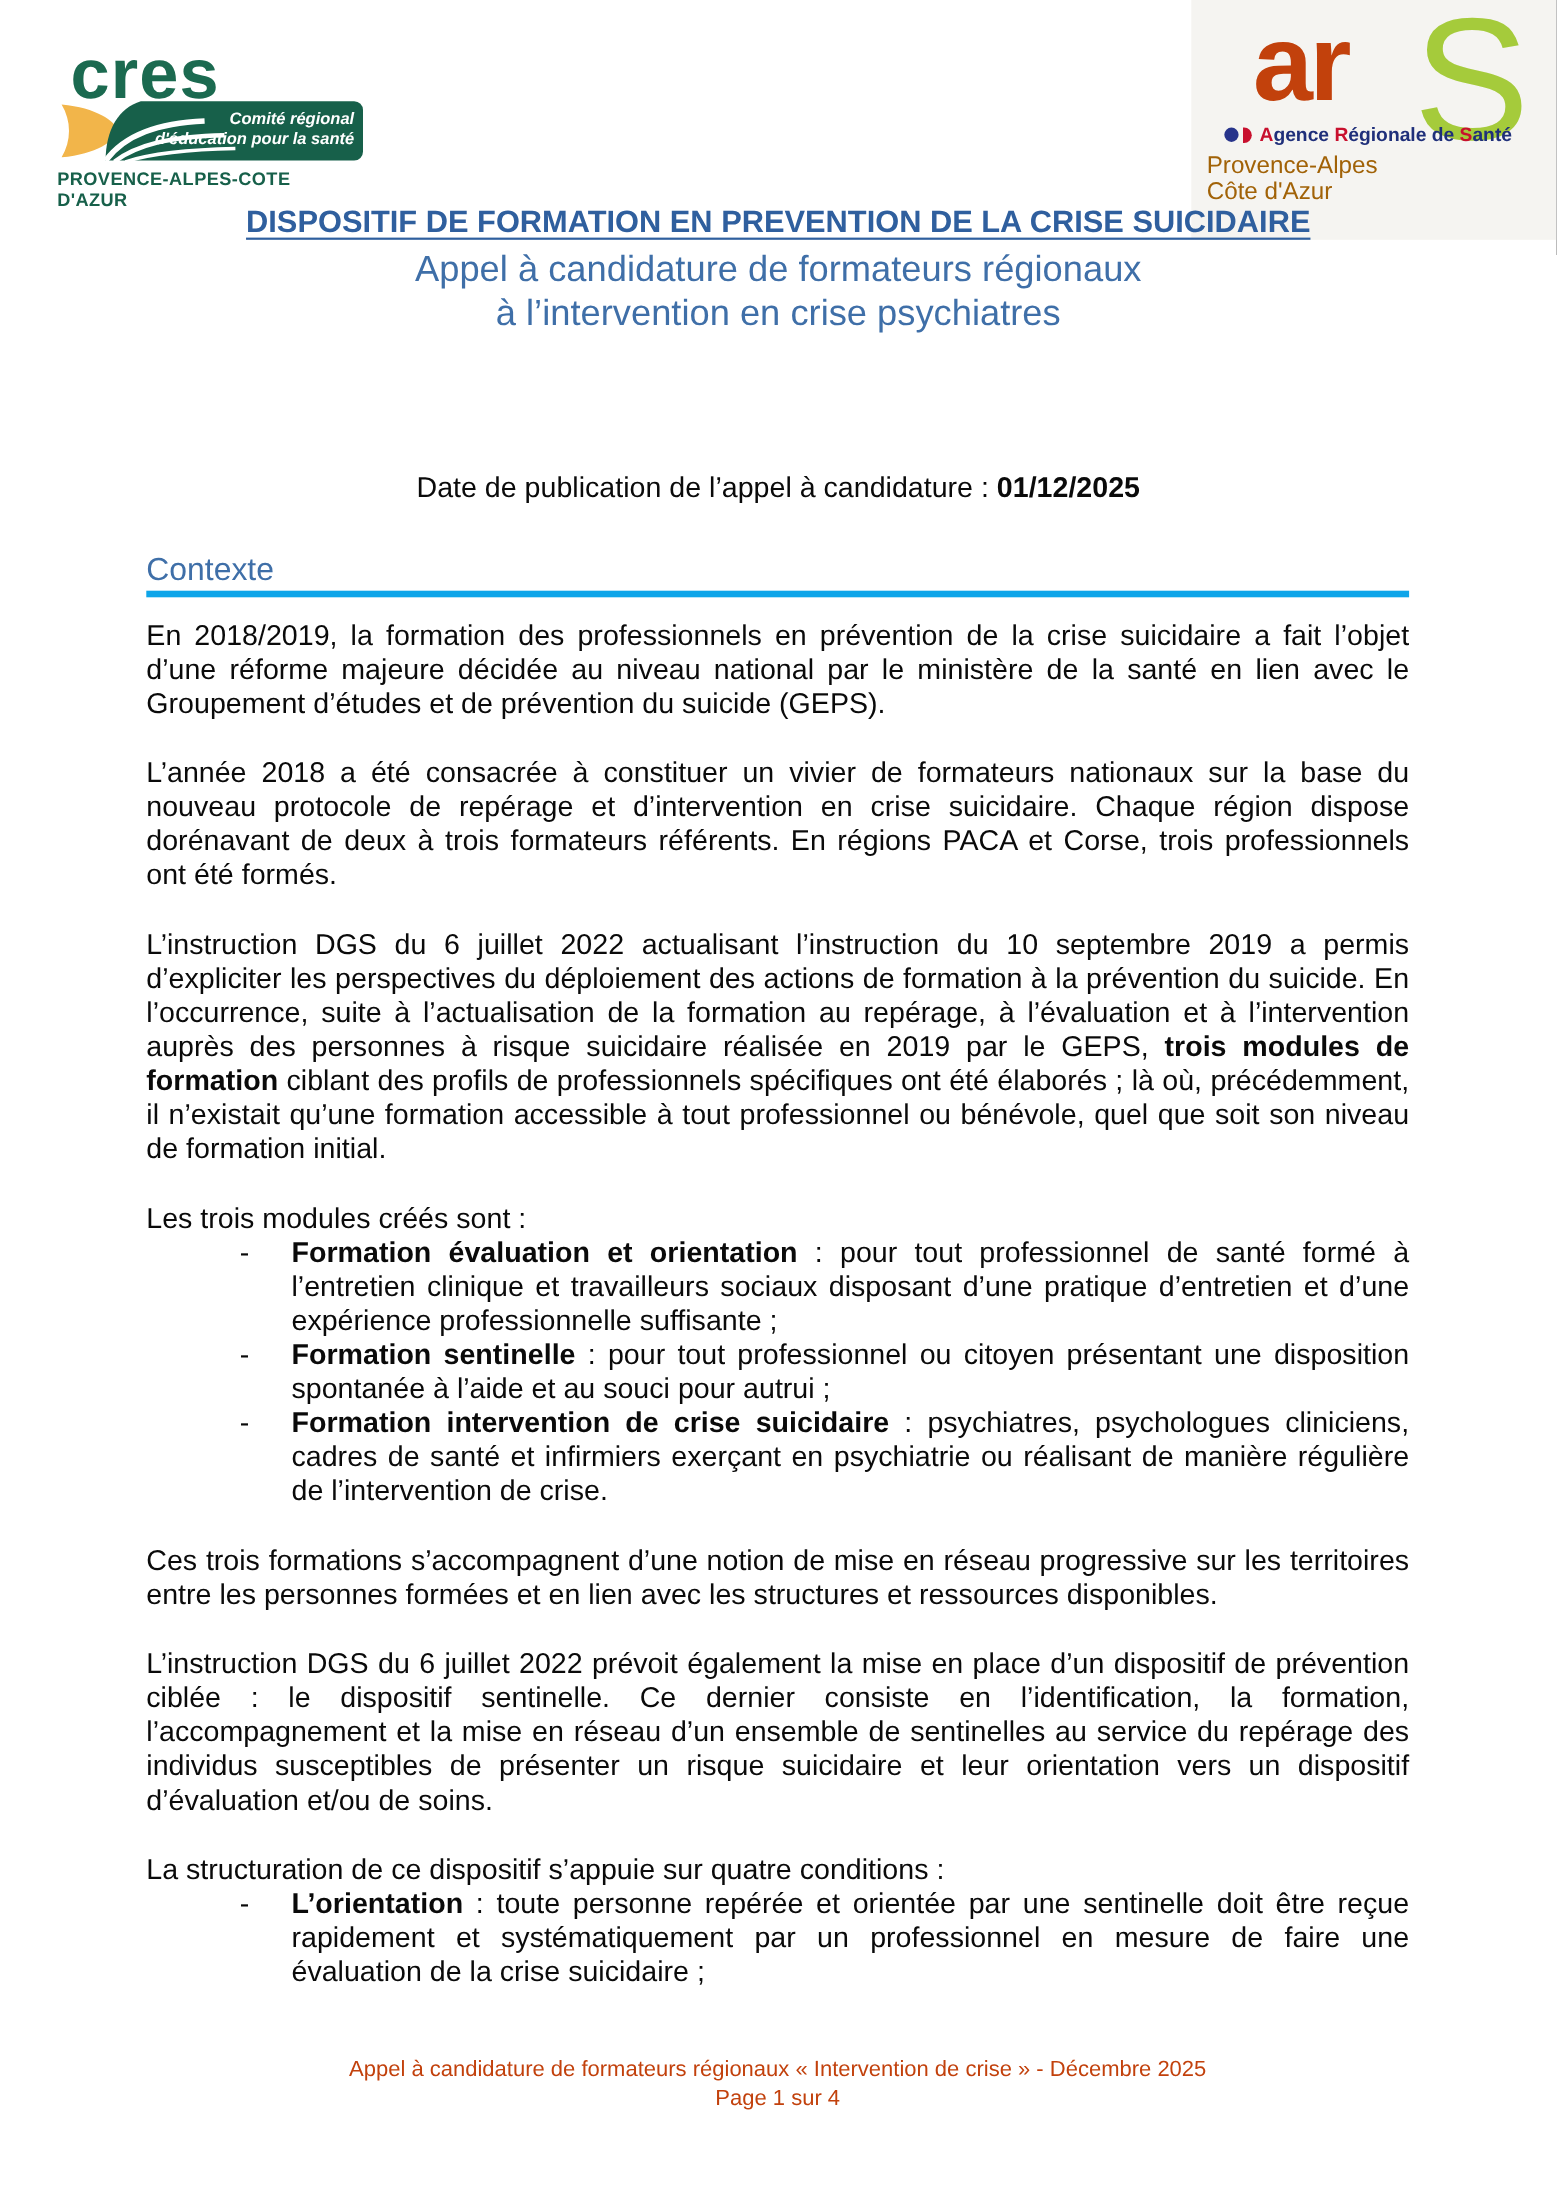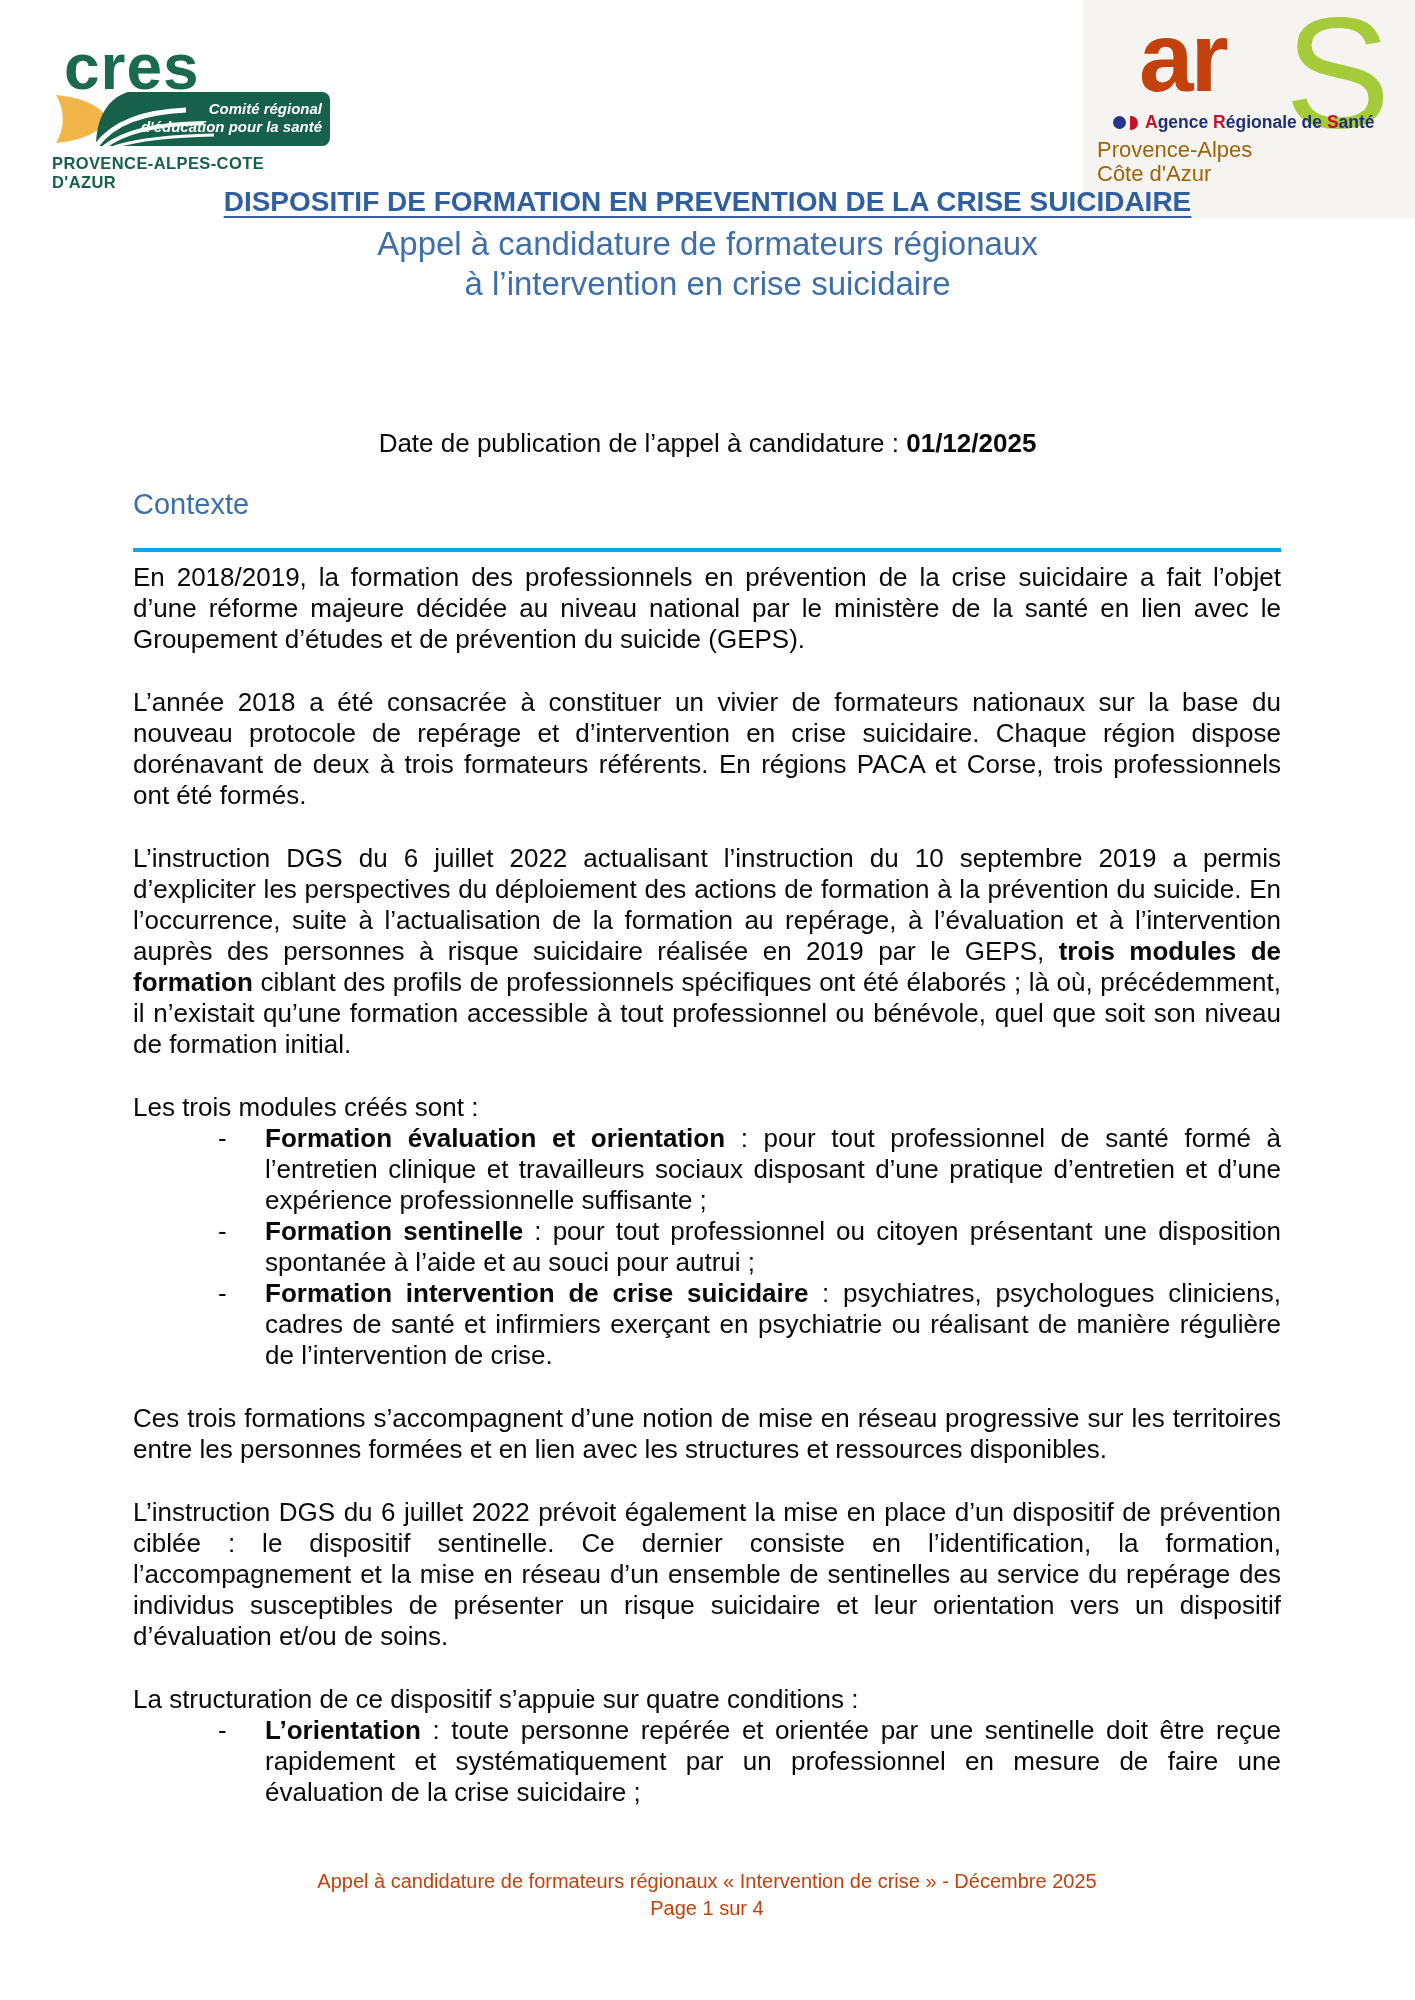--- a/index.html
+++ b/index.html
@@ -32,23 +32,23 @@
   .doc-title {
     position:absolute; top:186px; left:0; width:100%; text-align:center;
     font-size:28px; font-weight:bold; color:#2f5f9e;
     text-decoration:underline; text-underline-offset:5px; text-decoration-thickness:2px;
   }
   .doc-subtitle { position:absolute; top:224px; left:0; width:100%; text-align:center; font-size:33px; line-height:40px; color:#3f6fa8; }
   .pub-line { position:absolute; top:428px; left:0; width:100%; text-align:center; font-size:26px; }
   .pub-line b { font-weight:bold;text-align:right; }
 
   .contexte {
-    position:absolute; top:488px; left:133px; width:1148px;
-    font-size:29px; color:#3f6fa8; padding-bottom:27px;
-    border-bottom:4px solid #0ea5e9;
+    position:absolute; top:502px; left:133px; width:1148px;
+    font-size:29px; color:#3f6fa8; padding-bottom:2px;
+    border-bottom:6px solid #0ea5e9;
   }
 
   
   .body-col {
     position:absolute; top:562px; left:133px; width:1148px;
     font-size:26px; line-height:31px; text-align:justify; color:#0a0a0a;
   }
   .body-col p { margin:0 0 32px 0; }
   .body-col p.tight { margin-bottom:0; }
   .blist { margin:0 0 32px 0; padding:0; list-style:none; }
@@ -93,21 +93,21 @@
     </div>
     <div class="ars-region">
       <div>Provence-Alpes</div>
       <div>Côte d'Azur</div>
     </div>
   </div>
 
   <div class="doc-title">DISPOSITIF DE FORMATION EN PREVENTION DE LA CRISE SUICIDAIRE</div>
   <div class="doc-subtitle">
     <div>Appel à candidature de formateurs régionaux</div>
-    <div>à l’intervention en crise suicidaire</div>
+    <div>à l’intervention en crise psychiatres</div>
   </div>
 
   <div class="pub-line"><span>Date de publication de l’appel à candidature : </span><b>01/12/2025</b></div>
 
   <div class="contexte">Contexte</div>
 
   <div class="body-col">
     <p>En 2018/2019, la formation des professionnels en prévention de la crise suicidaire a fait l’objet d’une réforme majeure décidée au niveau national par le ministère de la santé en lien avec le Groupement d’études et de prévention du suicide (GEPS).</p>
     <p>L’année 2018 a été consacrée à constituer un vivier de formateurs nationaux sur la base du nouveau protocole de repérage et d’intervention en crise suicidaire. Chaque région dispose dorénavant de deux à trois formateurs référents. En régions PACA et Corse, trois professionnels ont été formés.</p>
     <p><span>L’instruction DGS du 6 juillet 2022 actualisant l’instruction du 10 septembre 2019 a permis d’expliciter les perspectives du déploiement des actions de formation à la prévention du suicide. En l’occurrence, suite à l’actualisation de la formation au repérage, à l’évaluation et à l’intervention auprès des personnes à risque suicidaire réalisée en 2019 par le GEPS, </span><b>trois modules de formation</b><span> ciblant des profils de professionnels spécifiques ont été élaborés ; là où, précédemment, il n’existait qu’une formation accessible à tout professionnel ou bénévole, quel que soit son niveau de formation initial.</span></p>

